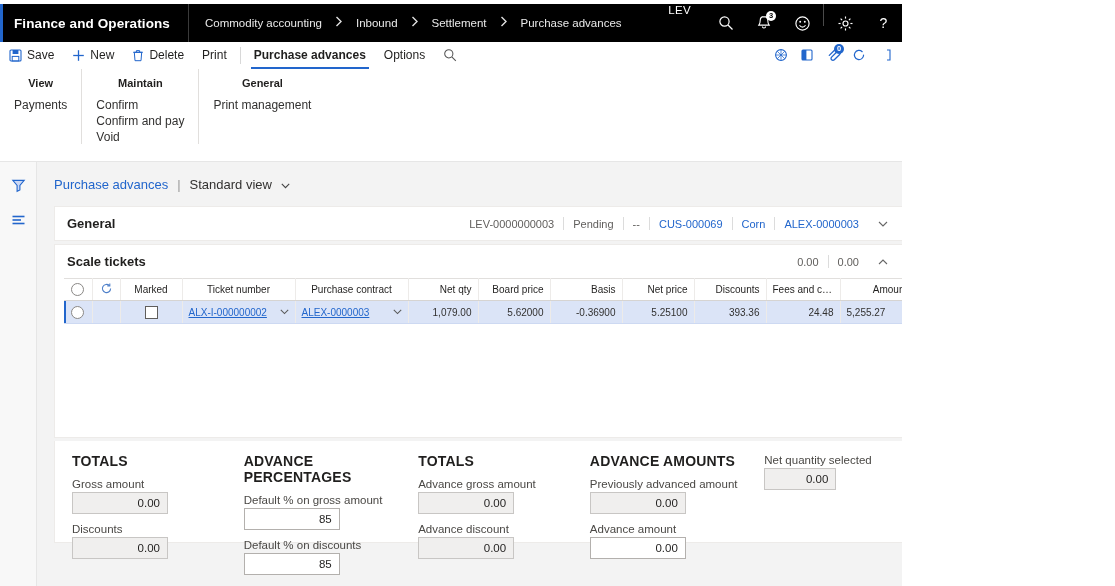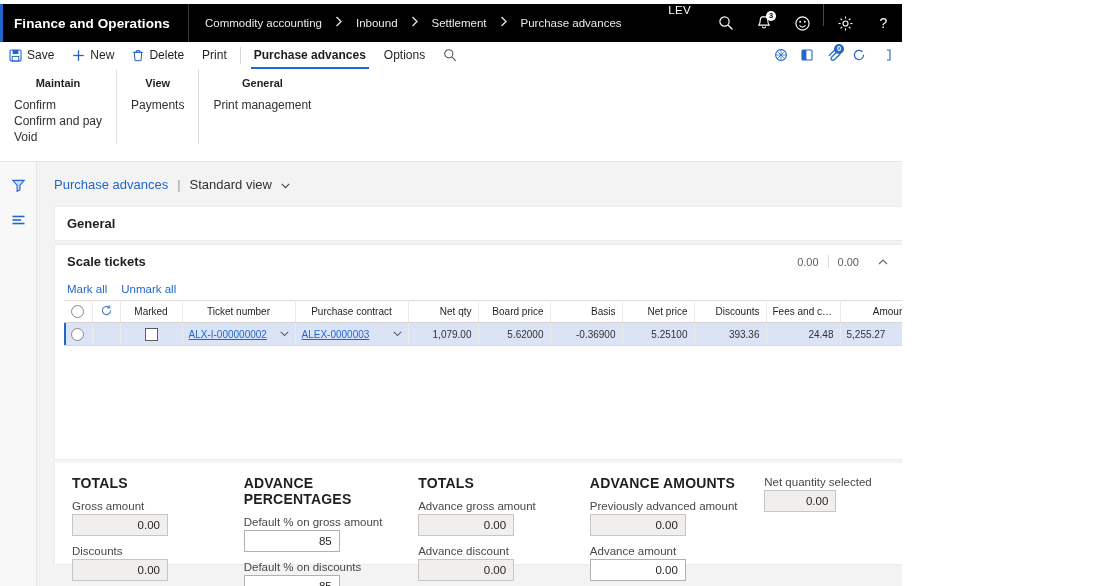--- a/index.html
+++ b/index.html
@@ -380,29 +380,29 @@
       </div>
       <div class="tb-ric">
         <svg width="12" height="12" viewBox="0 0 12 12">
             <path d="M8 1H11V11H8" stroke="#2266cc" stroke-width="1.1" fill="none"></path>
           </svg>
       </div>
     </div>
   </div>
 
   <div class="ribbon">
+    <div class="rib-group g2">
+      <div class="rib-title">View</div>
+      <div class="rib-link">Payments</div>
+    </div>
     <div class="rib-group g1">
       <div class="rib-title">Maintain</div>
       <div class="rib-link">Confirm</div>
       <div class="rib-link">Confirm and pay</div>
       <div class="rib-link">Void</div>
-    </div>
-    <div class="rib-group g2">
-      <div class="rib-title">View</div>
-      <div class="rib-link">Payments</div>
     </div>
     <div class="rib-group g3">
       <div class="rib-title">General</div>
       <div class="rib-link">Print management</div>
     </div>
   </div>
 
   <div class="rail">
     <div class="rail-ic" style="margin-top:8px;">
       <svg width="15" height="15" viewBox="0 0 15 15">
@@ -429,42 +429,56 @@
           <svg width="9" height="6" viewBox="0 0 9 6">
               <path d="M.8.8L4.5 4.6 8.2.8" stroke="#444" stroke-width="1.1" fill="none"></path>
             </svg>
         </span>
       </span>
     </div>
 
     <div class="card">
       <div class="card-head">
         <span>General</span>
+        <span class="summary">
+          <span class="sum-item">LEV-0000000003</span>
+          <span class="sum-div"></span>
+          <span class="sum-item">Pending</span>
+          <span class="sum-div"></span>
+          <span class="sum-item">--</span>
+          <span class="sum-div"></span>
+          <span class="sum-item link">CUS-000069</span>
+          <span class="sum-div"></span>
+          <span class="sum-item link">Corn</span>
+          <span class="sum-div"></span>
+          <span class="sum-item link">ALEX-0000003</span>
+          <span class="sum-chev">
+            <svg width="10" height="6" viewBox="0 0 10 6">
+                <path d="M1 1L5 5 9 1" stroke="#666" stroke-width="1.1" fill="none"></path>
+              </svg>
+          </span>
+        </span>
       </div>
     </div>
 
     <div class="card">
       <div class="card-head">
         <span>Scale tickets</span>
         <span class="summary">
           <span class="sum-item">0.00</span>
           <span class="sum-div"></span>
           <span class="sum-item">0.00</span>
           <span class="sum-chev">
             <svg width="10" height="6" viewBox="0 0 10 6">
                 <path d="M1 5L5 1 9 5" stroke="#666" stroke-width="1.1" fill="none"></path>
               </svg>
           </span>
         </span>
       </div>
 
-      <div class="grid-tools">
-        <a>Mark all</a>
-        <a>Unmark all</a>
-      </div>
 
       <div class="grid-wrap">
         <table class="grid">
           <colgroup>
             <col style="width:28px">
               <col style="width:28px">
               <col style="width:62px">
             <col style="width:113px">
               <col style="width:113px">
               <col style="width:70px">

